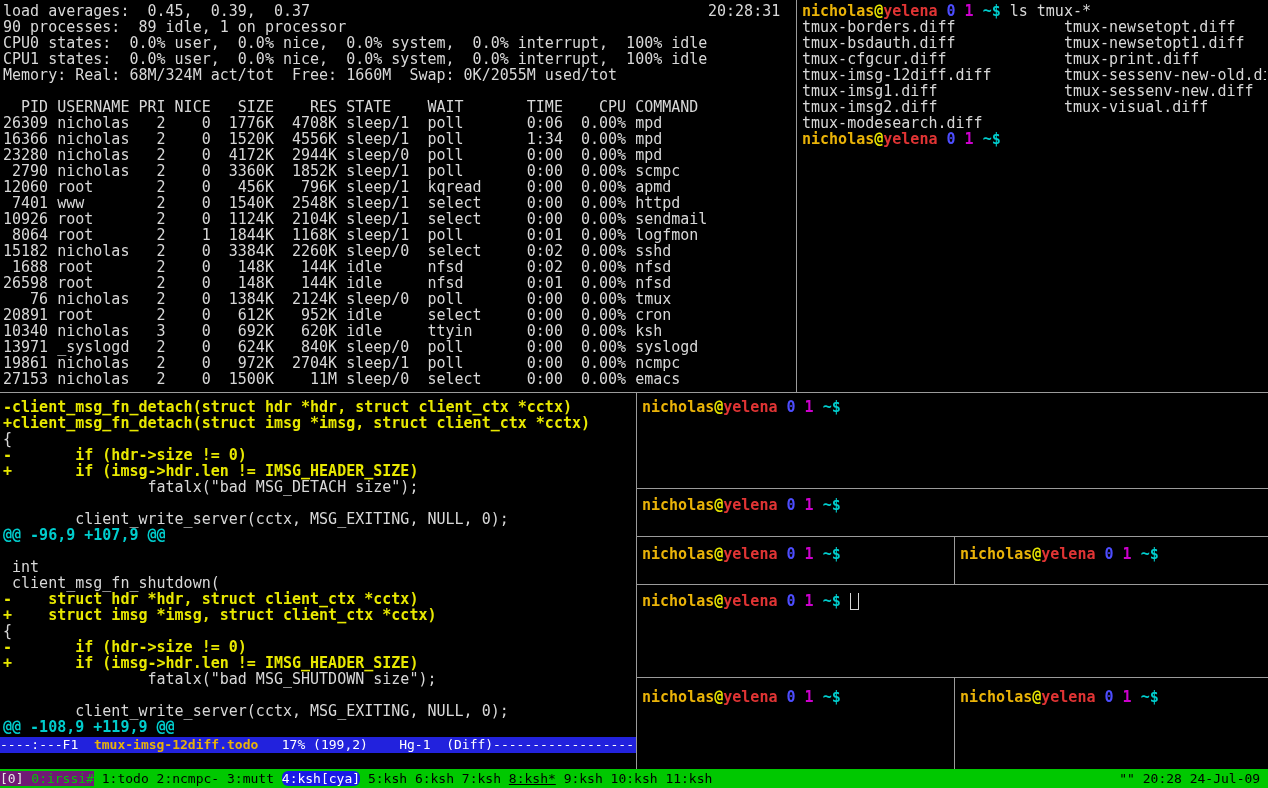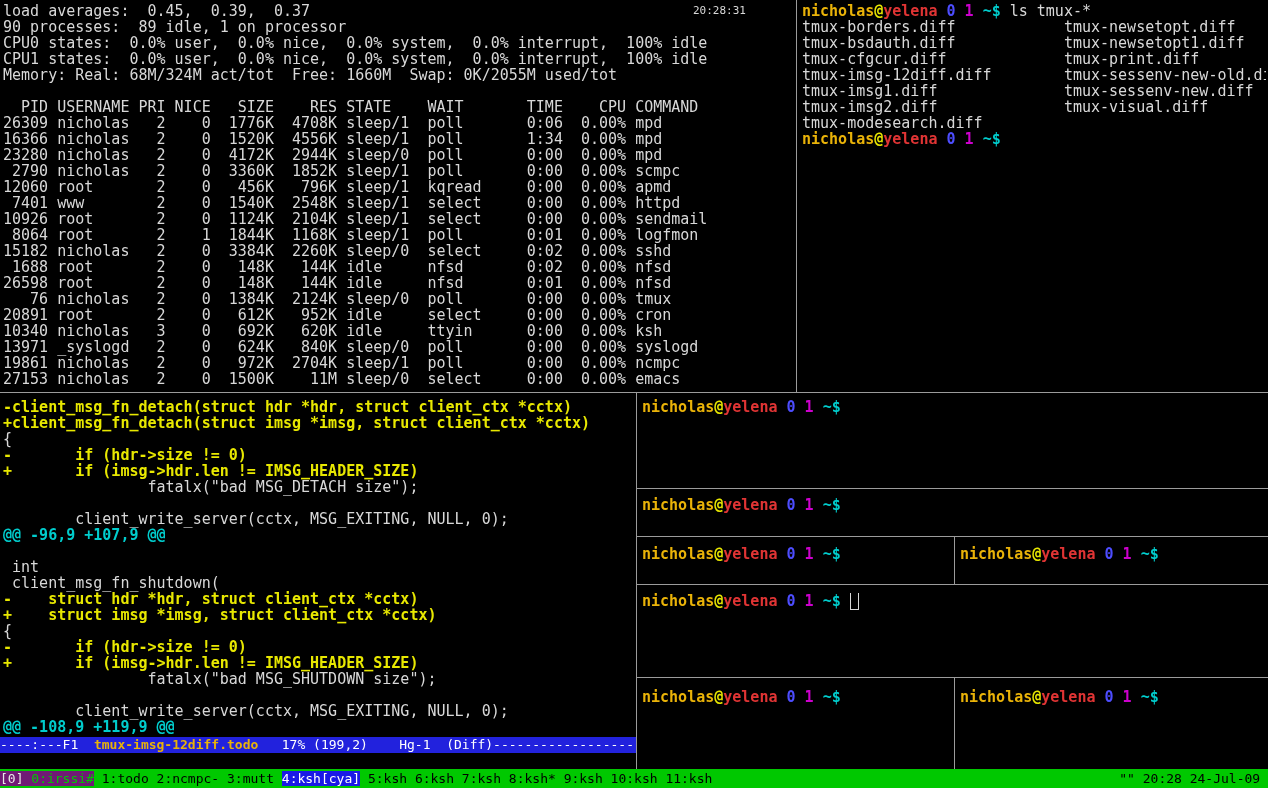--- a/index.html
+++ b/index.html
@@ -6,21 +6,21 @@
   .screen {
     position:relative; width:1268px; height:788px; background:#000000;
     font-family:"DejaVu Sans Mono", monospace; overflow:hidden;
   }
   .pane {
     position:absolute; white-space:pre; font-size:15px; line-height:16px;
     color:#d8d8d8; overflow:hidden;
   }
   .pane > div { height:16px; }
   .clock {
-    position:absolute; left:693px; top:3px; font-size:11px; line-height:16px;
+    position:absolute; left:708px; top:3px; font-size:15px; line-height:16px;
     color:#d8d8d8; white-space:pre;
   }
   .wb { color:#eab308; font-weight:bold; }
   .y  { color:#e8e800; font-weight:bold; }
   .r  { color:#e03434; font-weight:bold; }
   .bb { color:#4d4dff; font-weight:bold; }
   .mb { color:#cd00cd; font-weight:bold; }
   .cb { color:#00cdcd; font-weight:bold; }
   .cur { outline:1px solid #d8d8d8; outline-offset:-1px; }
   .divider { position:absolute; background:#9b9b9b; }
@@ -31,22 +31,22 @@
   }
   .modeline > div { height:16px; }
   .statusbar {
     position:absolute; left:0; top:769px; width:1268px; height:19px;
     background:#00c800; color:#000000; font-size:13px; line-height:19px;
     white-space:pre; display:flex; overflow:hidden;
   }
   .st-left { flex:0 0 auto; white-space:pre; }
   .st-black { background:#701a75; color:#e8e8e8; }
   .st-irssi { color:#00c800; }
-  .st-cur { background:#1a1ae6; color:#ffffff; }
-  .st-under { }
+  .st-cur { background:#1a1ae6; color:#ffffff;border-radius:6px; }
+  .st-under { text-decoration:underline; }
   .st-spacer { flex:1 1 auto; }
   .st-right { flex:0 0 auto; }
 </style>
 </head>
 <body>
 
 <div class="screen">
 
   <div class="pane" style="left:3px; top:3px; width:790px; height:386px;"><div><span>load averages:  0.45,  0.39,  0.37</span></div><div><span>90 processes:  89 idle, 1 on processor</span></div><div><span>CPU0 states:  0.0% user,  0.0% nice,  0.0% system,  0.0% interrupt,  100% idle</span></div><div><span>CPU1 states:  0.0% user,  0.0% nice,  0.0% system,  0.0% interrupt,  100% idle</span></div><div><span>Memory: Real: 68M/324M act/tot  Free: 1660M  Swap: 0K/2055M used/tot</span></div><div>&nbsp;</div><div><span>  PID USERNAME PRI NICE   SIZE    RES STATE    WAIT       TIME    CPU COMMAND</span></div><div><span>26309 nicholas   2    0  1776K  4708K sleep/1  poll       0:06  0.00% mpd</span></div><div><span>16366 nicholas   2    0  1520K  4556K sleep/1  poll       1:34  0.00% mpd</span></div><div><span>23280 nicholas   2    0  4172K  2944K sleep/0  poll       0:00  0.00% mpd</span></div><div><span> 2790 nicholas   2    0  3360K  1852K sleep/1  poll       0:00  0.00% scmpc</span></div><div><span>12060 root       2    0   456K   796K sleep/1  kqread     0:00  0.00% apmd</span></div><div><span> 7401 www        2    0  1540K  2548K sleep/1  select     0:00  0.00% httpd</span></div><div><span>10926 root       2    0  1124K  2104K sleep/1  select     0:00  0.00% sendmail</span></div><div><span> 8064 root       2    1  1844K  1168K sleep/1  poll       0:01  0.00% logfmon</span></div><div><span>15182 nicholas   2    0  3384K  2260K sleep/0  select     0:02  0.00% sshd</span></div><div><span> 1688 root       2    0   148K   144K idle     nfsd       0:02  0.00% nfsd</span></div><div><span>26598 root       2    0   148K   144K idle     nfsd       0:01  0.00% nfsd</span></div><div><span>   76 nicholas   2    0  1384K  2124K sleep/0  poll       0:00  0.00% tmux</span></div><div><span>20891 root       2    0   612K   952K idle     select     0:00  0.00% cron</span></div><div><span>10340 nicholas   3    0   692K   620K idle     ttyin      0:00  0.00% ksh</span></div><div><span>13971 _syslogd   2    0   624K   840K sleep/0  poll       0:00  0.00% syslogd</span></div><div><span>19861 nicholas   2    0   972K  2704K sleep/1  poll       0:00  0.00% ncmpc</span></div><div><span>27153 nicholas   2    0  1500K    11M sleep/0  select     0:00  0.00% emacs</span></div></div>
   <span class="clock">20:28:31</span>

